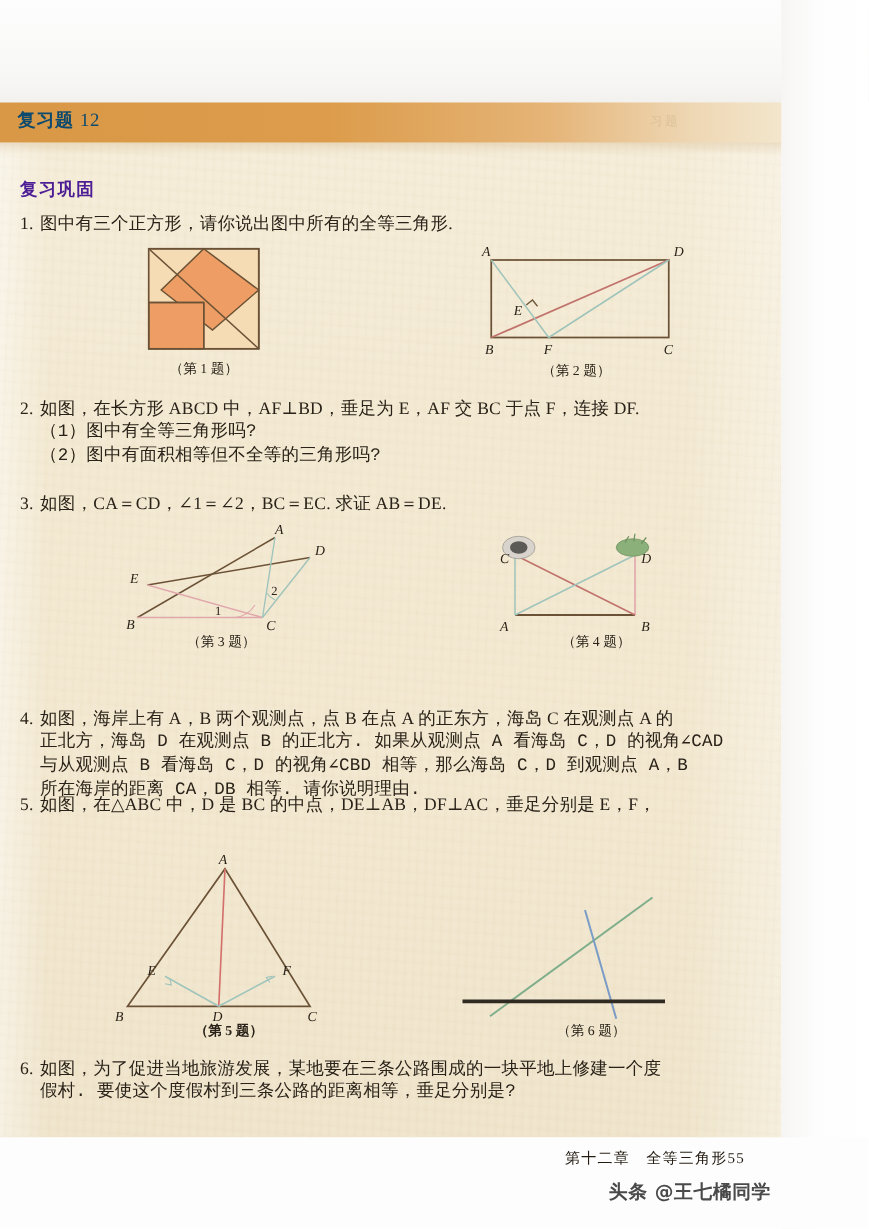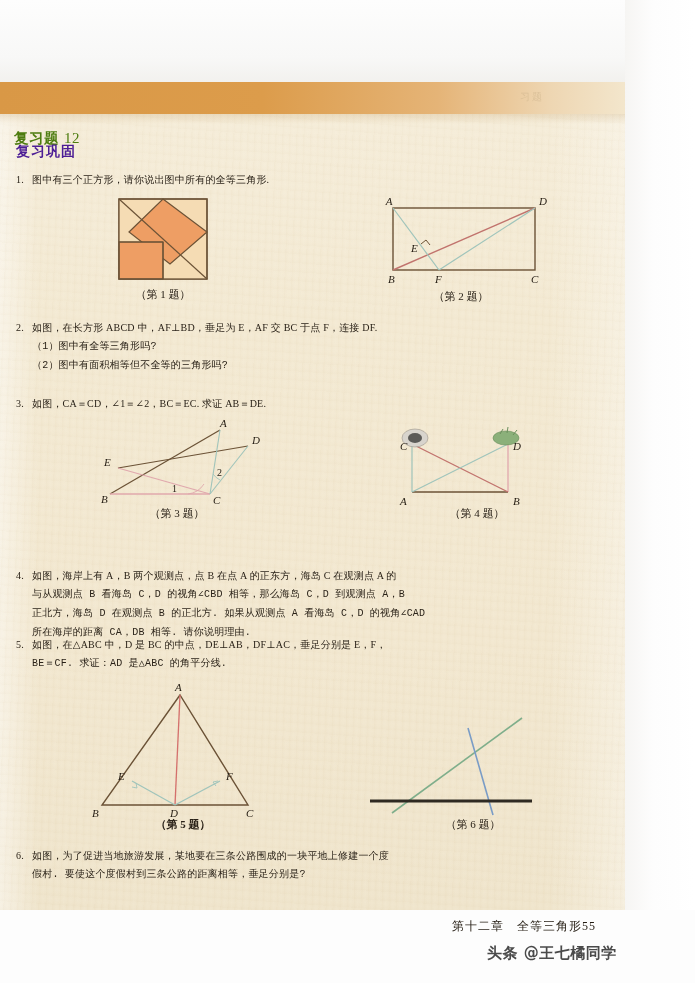--- a/index.html
+++ b/index.html
@@ -60,24 +60,23 @@
     left: 0; top: 82px;
     width: 625px; height: 32px;
     background: linear-gradient(90deg, #d99846 0%, #dc9c4b 42%, #e5b477 70%, #eed6b2 88%, #f3e6cc 100%);
   }
   #banner-label {
     position: absolute;
     left: 14px; top: 87px;
     font-family: "DejaVu Sans", sans-serif;
     font-weight: bold;
     font-size: 14.5px;
-    color: #4d7c0f;
+    color: #0c4a6e;
     letter-spacing: .5px;
     white-space: nowrap;
-    margin-top: 42px;
   }
   #banner-num {
     font-family: "Liberation Serif", serif;
     font-weight: normal;
     font-size: 15px;
     margin-left: 5px;
   }
   #banner-ghost {
     position: absolute;
     left: 520px; top: 90px;
@@ -99,21 +98,21 @@
     left: 16px; top: 143px;
     font-family: "DejaVu Sans", sans-serif;
     font-weight: bold;
     font-size: 14px;
     color: #4c1d95;
     letter-spacing: 1px;
   }
   .prob {
     position: absolute;
     color: #2a2218;
-    font-size: 10px;
+    font-size: 14px;
     line-height: 19px;
     letter-spacing: .2px;
     white-space: nowrap;
   }
   .prob .idx {
     display: inline-block;
     width: 16px;
     color: #2a2218;
   }
   .prob .hang { padding-left: 16px; display: block; font-family: Liberation Mono, monospace; }
@@ -267,28 +266,27 @@
     <text x="10" y="30" font-size="11" font-style="italic" font-family="Liberation Serif, serif" fill="#2a2218">C</text>
     <text x="123" y="30" font-size="11" font-style="italic" font-family="Liberation Serif, serif" fill="#2a2218">D</text>
     <text x="10" y="85" font-size="11" font-style="italic" font-family="Liberation Serif, serif" fill="#2a2218">A</text>
     <text x="123" y="85" font-size="11" font-style="italic" font-family="Liberation Serif, serif" fill="#2a2218">B</text>
   </svg>
 </div>
 <div class="figcap" style="left:412px; top:506px; width:130px;text-align:center;">（第 4 题）</div>
 
 <div class="prob" style="left:16px; top:540px;margin-top:26px;">
   <span class="idx">4.</span><span>如图，海岸上有 A，B 两个观测点，点 B 在点 A 的正东方，海岛 C 在观测点 A 的</span>
+  <span class="hang">正北方，海岛 D 在观测点 B 的正北方. 如果从观测点 A 看海岛 C，D 的视角∠CAD</span>
   <span class="hang">与从观测点 B 看海岛 C，D 的视角∠CBD 相等，那么海岛 C，D 到观测点 A，B</span>
-  <span class="hang">正北方，海岛 D 在观测点 B 的正北方. 如果从观测点 A 看海岛 C，D 的视角∠CAD</span>
   <span class="hang">所在海岸的距离 CA，DB 相等. 请你说明理由.</span>
 </div>
 
 <div class="prob" style="left:16px; top:635px;">
   <span class="idx">5.</span><span>如图，在△ABC 中，D 是 BC 的中点，DE⊥AB，DF⊥AC，垂足分别是 E，F，</span>
-  <span class="hang">BE＝CF. 求证：AD 是△ABC 的角平分线.</span>
 </div>
 
 <div class="fig" style="left:80px; top:683px;">
   <svg width="200" height="135" viewBox="0 0 200 135">
 
     <polygon points="100,12 22,122 168,122" fill="none" stroke="#6b5236" stroke-width="1.4"></polygon>
     <line x1="100" y1="12" x2="95" y2="122" stroke="#d4706c" stroke-width="1.3"></line>
     <line x1="52" y1="98" x2="95" y2="122" stroke="#9fc4bb" stroke-width="1.2"></line>
     <line x1="140" y1="98" x2="95" y2="122" stroke="#9fc4bb" stroke-width="1.2"></line>
 

